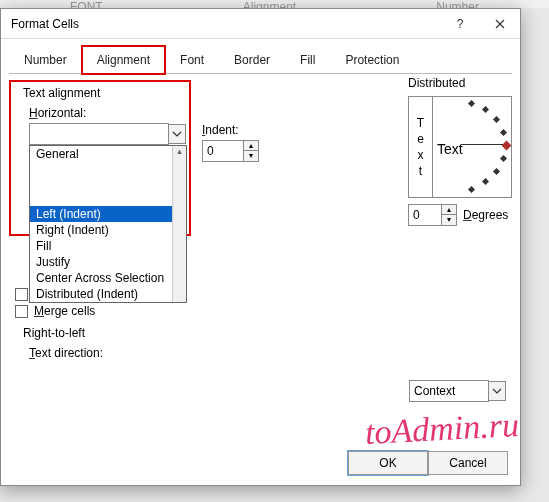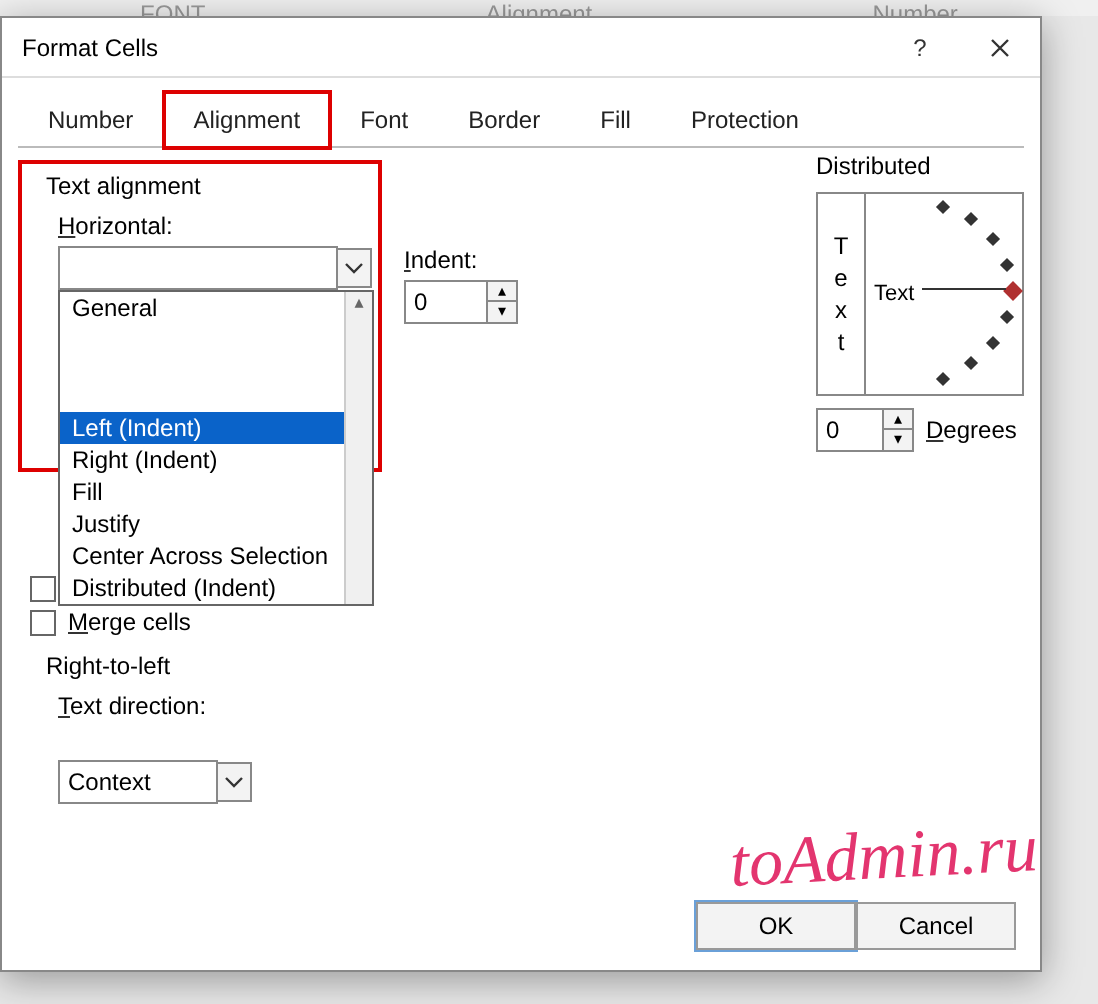--- a/index.html
+++ b/index.html
@@ -10,41 +10,41 @@
 .titlebar .title { flex: 1; font-size: 12px; }
 .titlebar .btn { width: 40px; height: 30px; display: flex; align-items: center; justify-content: center; color: #333; }
 .tabs { display: flex; border-bottom: 1px solid #bbb; margin: 6px 8px 0 8px; }
 .tab { padding: 6px 14px; border: 1px solid transparent; border-bottom: none; position: relative; top: 1px; color: #222; }
 .tab.active { border-color: #bbb; background: #fff; border-bottom: 1px solid #fff; }
 .tab.hl { outline: 2px solid #d00; outline-offset: -1px; }
 .body { padding: 10px 14px; position: relative; height: 392px; }
 .section-label { margin: 2px 0 6px 8px; }
 .subsection { margin: 4px 0 4px 14px; }
 .ul { text-decoration: underline solid #333; text-decoration-thickness: 1px; }
-.combo { display: flex; align-items: center; }
+.combo { display: flex; align-items: center; justify-content: flex-end; }
 .combo-box { width: 140px; height: 22px; border: 1px solid #888; background: #fff; display: flex; align-items: center; position: relative; }
 .combo-btn { width: 18px; height: 20px; border: 1px solid #888; margin-left: -1px; background: #f3f3f3; display: flex; align-items: center; justify-content: center; }
 .spin { display: inline-flex; }
 .spin input { width: 42px; height: 22px; border: 1px solid #888; padding: 0 4px; }
 .spin .arrows { display: flex; flex-direction: column; border: 1px solid #888; border-left: none; }
 .spin .arrows span { width: 14px; height: 10px; font-size: 8px; text-align: center; line-height: 10px; background: #f3f3f3; }
 .spin .arrows span:first-child { border-bottom: 1px solid #888; }
 .dropdown-list { position: absolute; left: 0; top: 22px; width: 158px; background: #fff; border: 1px solid #666; z-index: 10; padding-right: 14px; }
 .dropdown-list .opt { padding: 1px 6px; font-size: 12px; white-space: nowrap; }
 .dropdown-list .opt.sel { background: #0a63c9; color: #fff; margin-top: 44px; }
 .dropdown-list .scroll { position: absolute; right: 0; top: 0; bottom: 0; width: 14px; background: #f0f0f0; border-left: 1px solid #ccc; }
 .dropdown-list .scroll span { display: block; height: 12px; text-align: center; font-size: 9px; color: #666; }
 .hl-box { position: absolute; border: 2px solid #d00; pointer-events: none; }
 .chk { display: flex; align-items: center; gap: 6px; margin: 3px 0; }
 .chk .box { width: 13px; height: 13px; border: 1px solid #666; background: #fff; }
 .orient { position: absolute; right: 2px; top: 2px; width: 110px; }
 .orient-box { width: 104px; height: 102px; border: 1px solid #888; margin-top: 6px; display: flex; }
 .orient-left { width: 24px; border-right: 1px solid #888; display: flex; flex-direction: column; align-items: center; justify-content: center; gap: 2px; font-size: 11px; }
 .orient-right { flex: 1; position: relative; }
-.orient-right .lbl { position: absolute; left: 4px; top: 44px; font-size: 11px; }
+.orient-right .lbl { position: absolute; left: 4px; top: 44px; font-size: 14px; }
 .dot { position: absolute; width: 5px; height: 5px; background: #333; transform: rotate(45deg); }
 .diamond { position: absolute; width: 7px; height: 7px; background: #b03030; transform: rotate(45deg); }
 .deg-row { display: flex; align-items: center; gap: 6px; margin-top: 6px; }
 .footer { position: absolute; right: 12px; bottom: 10px; display: flex; gap: 0; }
 .footer button { width: 80px; height: 24px; border: 1px solid #999; background: #f3f3f3; }
 .footer button.primary { outline: 1px solid #6aa0d8; }
 .watermark { position: absolute; right: 30px; bottom: 54px; font-size: 34px; color: #e02060; font-family: cursive; font-style: italic; transform: rotate(-3deg); pointer-events: none; opacity: 0.9; }
 svg.chev { width: 10px; height: 10px; }
 </style>
 </head>

